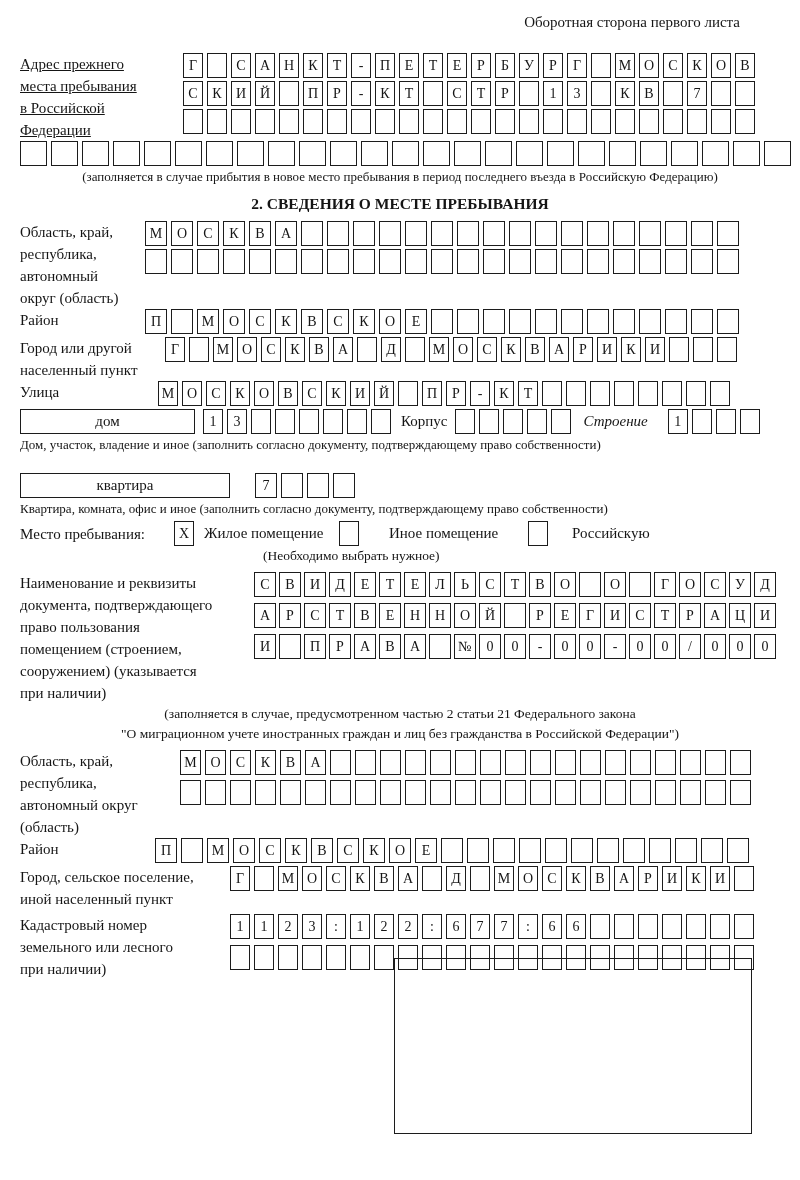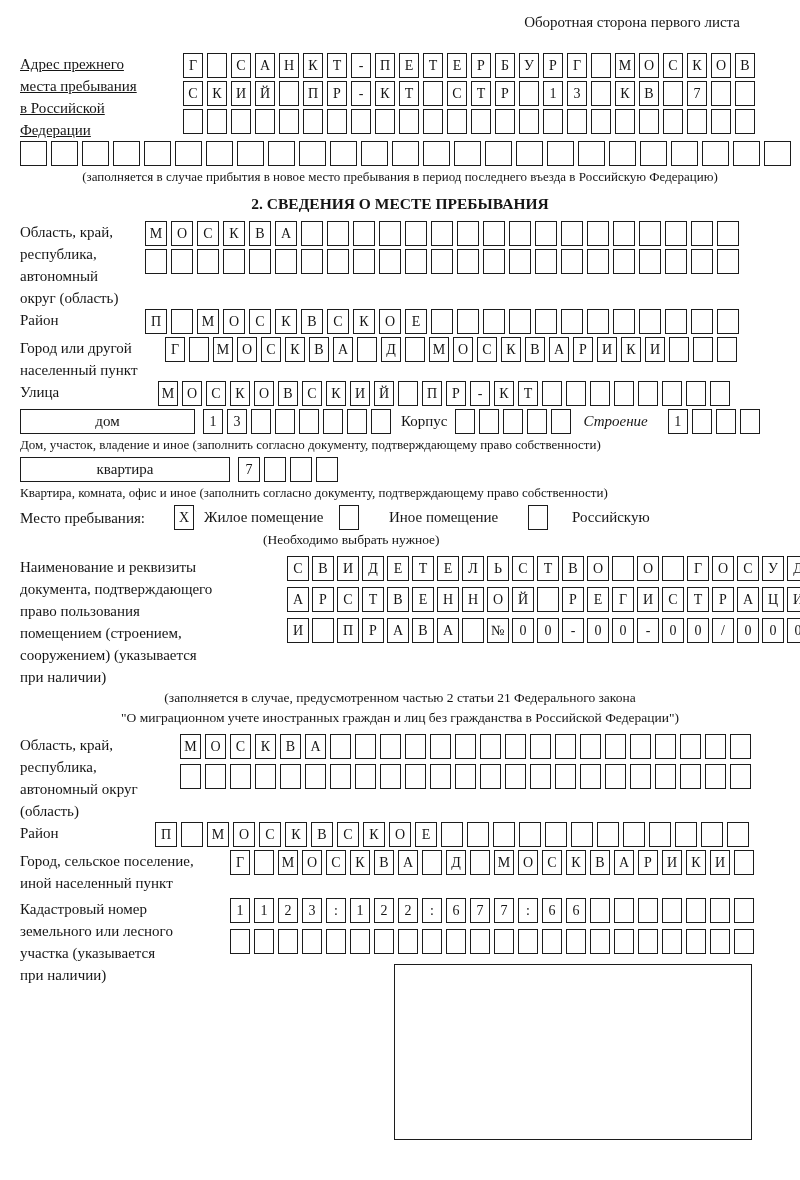--- a/index.html
+++ b/index.html
@@ -68,21 +68,21 @@
 
   .fact-title { text-align:center; font-weight:bold; font-size:15px; margin:14px 0 10px; }
   .fact-note { text-align:center; font-size:13.5px; line-height:20px; margin-bottom:6px; }
 
   .stamp-box {
     width:358px; height:176px; border:1.8px solid #1c1c1c;
     margin-left:374px; margin-top:-22px;
   }
   .mb2 { margin-bottom:2px; }
   .kad-row { margin-bottom:6px; }
-  .doc-block { margin-top:4px;gap:33px; }
+  .doc-block { margin-top:4px; }
 </style>
 </head>
 <body>
 
 <div class="page">
 
   <div class="header-note">Оборотная сторона первого листа</div>
 
   <div class="flexrow">
     <div class="label prev-label">
@@ -379,21 +379,21 @@
     <div class="inline-label stroenie-label">Строение</div>
     <div class="boxrow row24">
         <span class="cell">1</span>
         <span class="cell"></span>
         <span class="cell"></span>
         <span class="cell"></span>
       </div>
   </div>
   <div class="note mb2">Дом, участок, владение и иное (заполнить согласно документу, подтверждающему право собственности)</div>
 
-  <div class="flexrow" style="margin-top:4px;">
+  <div class="flexrow" style="margin-top:20px;gap:17px;">
     <div class="widebox kv-widebox">квартира</div>
     <div class="boxrow row23">
         <span class="cell">7</span>
         <span class="cell"></span>
         <span class="cell"></span>
         <span class="cell"></span>
       </div>
   </div>
   <div class="note mb2">Квартира, комната, офис и иное (заполнить согласно документу, подтверждающему право собственности)</div>
 
@@ -613,21 +613,20 @@
         <span class="cell">К</span>
         <span class="cell">И</span>
         <span class="cell"></span>
       </div>
   </div>
 
   <div class="flexrow" style="margin-top:4px;">
     <div class="label f-kadastr-label">
       <div>Кадастровый номер</div>
       <div>земельного или лесного</div>
-      <div>участка (указывается</div>
       <div>при наличии)</div>
     </div>
     <div>
       <div class="boxrow row22 kad-row">
           <span class="cell">1</span>
           <span class="cell">1</span>
           <span class="cell">2</span>
           <span class="cell">3</span>
           <span class="cell">:</span>
           <span class="cell">1</span>

